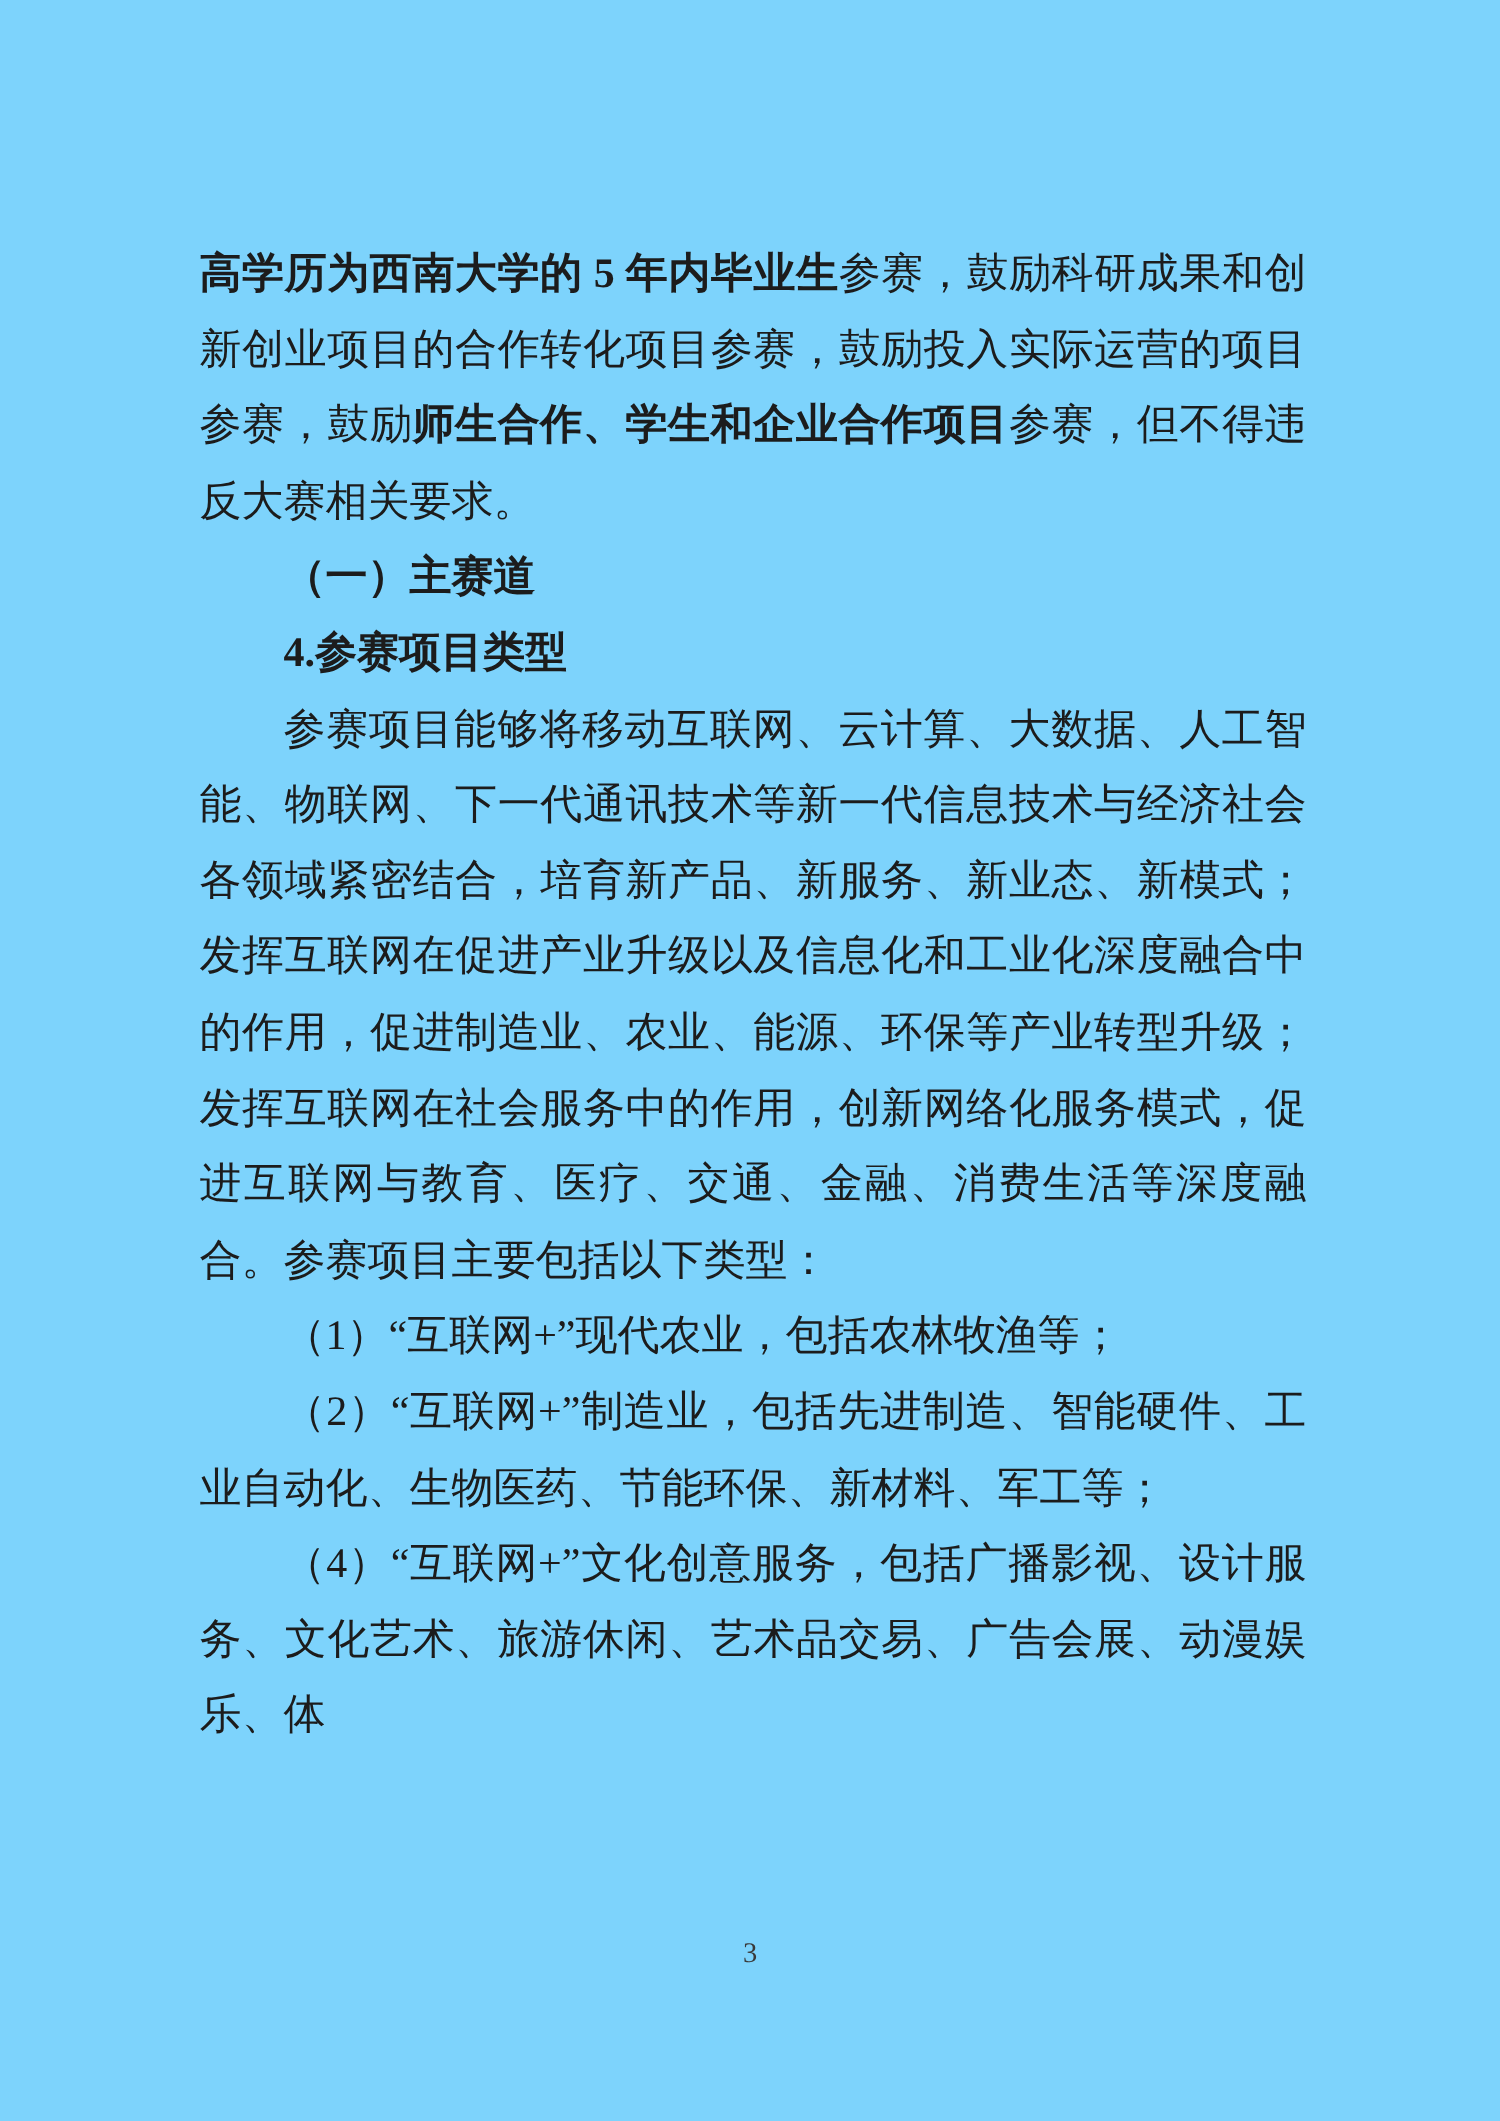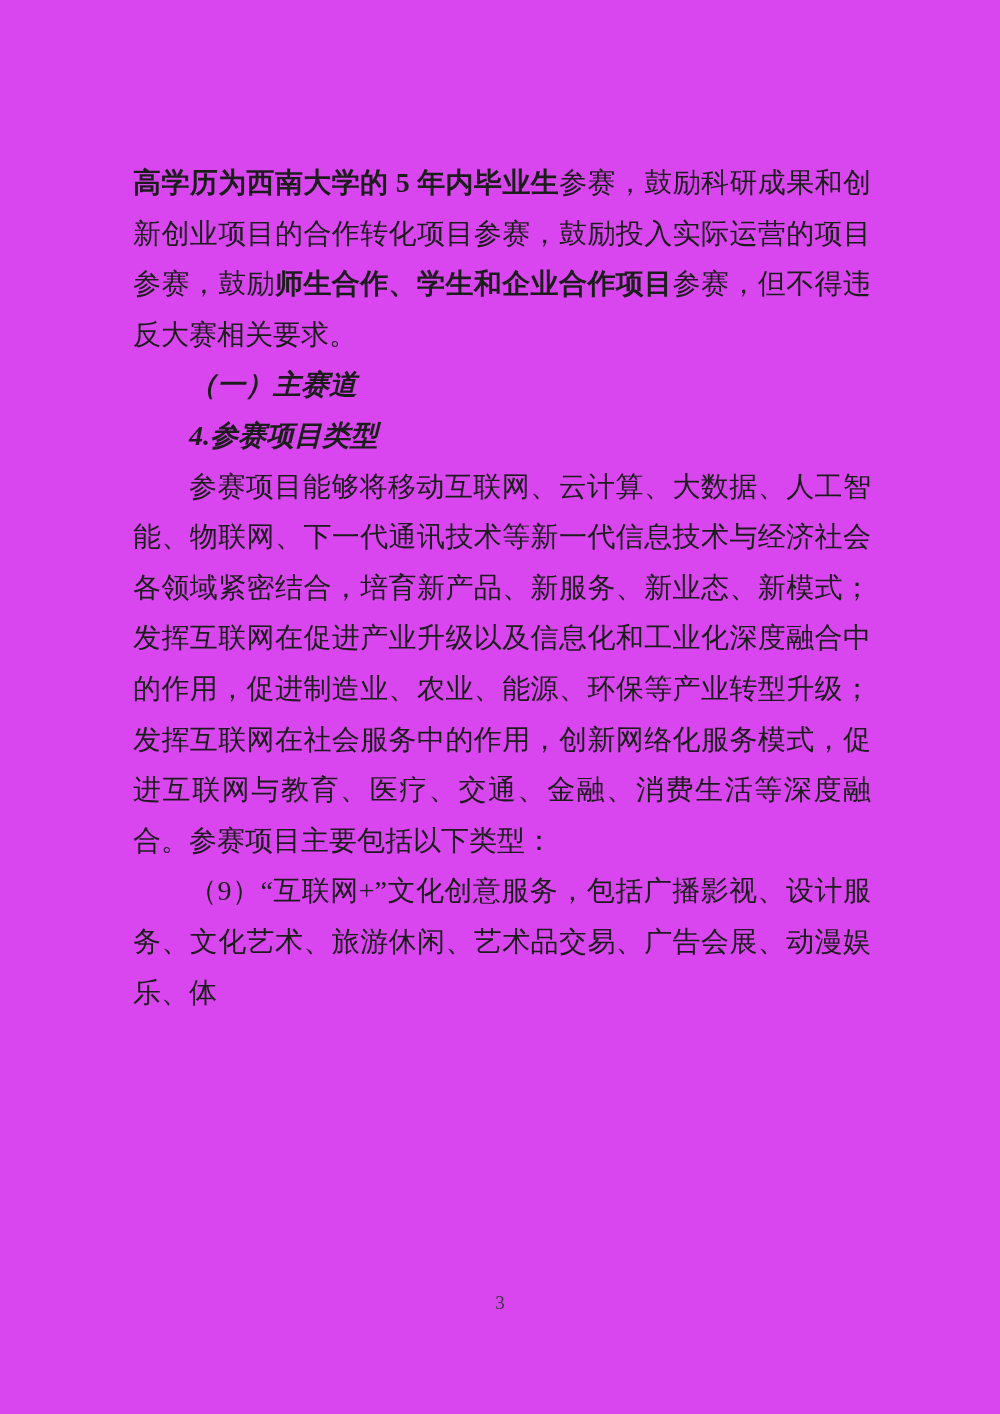--- a/index.html
+++ b/index.html
@@ -4,21 +4,21 @@
 <style>
   html, body {
     margin: 0;
     padding: 0;
     background: #ffffff;
   }
   .page {
     position: relative;
     width: 1000px;
     height: 1414px;
-    background: #d946ef;
+    background: #7dd3fc;
     overflow: hidden;
     font-family: "Liberation Serif", "DejaVu Serif", serif;
   }
   .content {
     position: absolute;
     left: 133px;
     top: 158px;
     width: 738px;
     color: #1c1c1c;
     font-size: 28px;
@@ -32,21 +32,20 @@
   }
   .indent {
     text-indent: 2em;
   }
   .bold {
     font-weight: bold;
   }
   .heading {
     font-weight: bold;
     text-indent: 2em;
-    font-style: italic;
   }
   .page-number {
     position: absolute;
     top: 1291px;
     left: 0;
     width: 1000px;
     text-align: center;
     font-size: 19px;
     line-height: 24px;
     color: #3a3a3a;
@@ -61,21 +60,23 @@
     <p>
       <span class="bold">高学历为西南大学的 5 年内毕业生</span><span>参赛，鼓励科研成果和创新创业项目的合作转化项目参赛，鼓励投入实际运营的项目参赛，鼓励</span><span class="bold">师生合作、学生和企业合作项目</span><span>参赛，但不得违反大赛相关要求。</span>
     </p>
 
     <p class="heading">（一）主赛道</p>
 
     <p class="heading">4.参赛项目类型</p>
 
     <p class="indent">参赛项目能够将移动互联网、云计算、大数据、人工智能、物联网、下一代通讯技术等新一代信息技术与经济社会各领域紧密结合，培育新产品、新服务、新业态、新模式；发挥互联网在促进产业升级以及信息化和工业化深度融合中的作用，促进制造业、农业、能源、环保等产业转型升级；发挥互联网在社会服务中的作用，创新网络化服务模式，促进互联网与教育、医疗、交通、金融、消费生活等深度融合。参赛项目主要包括以下类型：</p>
 
+    <p class="indent">（1）“互联网+”现代农业，包括农林牧渔等；</p>
+
+    <p class="indent">（2）“互联网+”制造业，包括先进制造、智能硬件、工业自动化、生物医药、节能环保、新材料、军工等；</p>
 
 
-
-    <p class="indent">（9）“互联网+”文化创意服务，包括广播影视、设计服务、文化艺术、旅游休闲、艺术品交易、广告会展、动漫娱乐、体</p>
+    <p class="indent">（4）“互联网+”文化创意服务，包括广播影视、设计服务、文化艺术、旅游休闲、艺术品交易、广告会展、动漫娱乐、体</p>
 
   </div>
 
   <div class="page-number">3</div>
 </div>
 
 </body></html>

